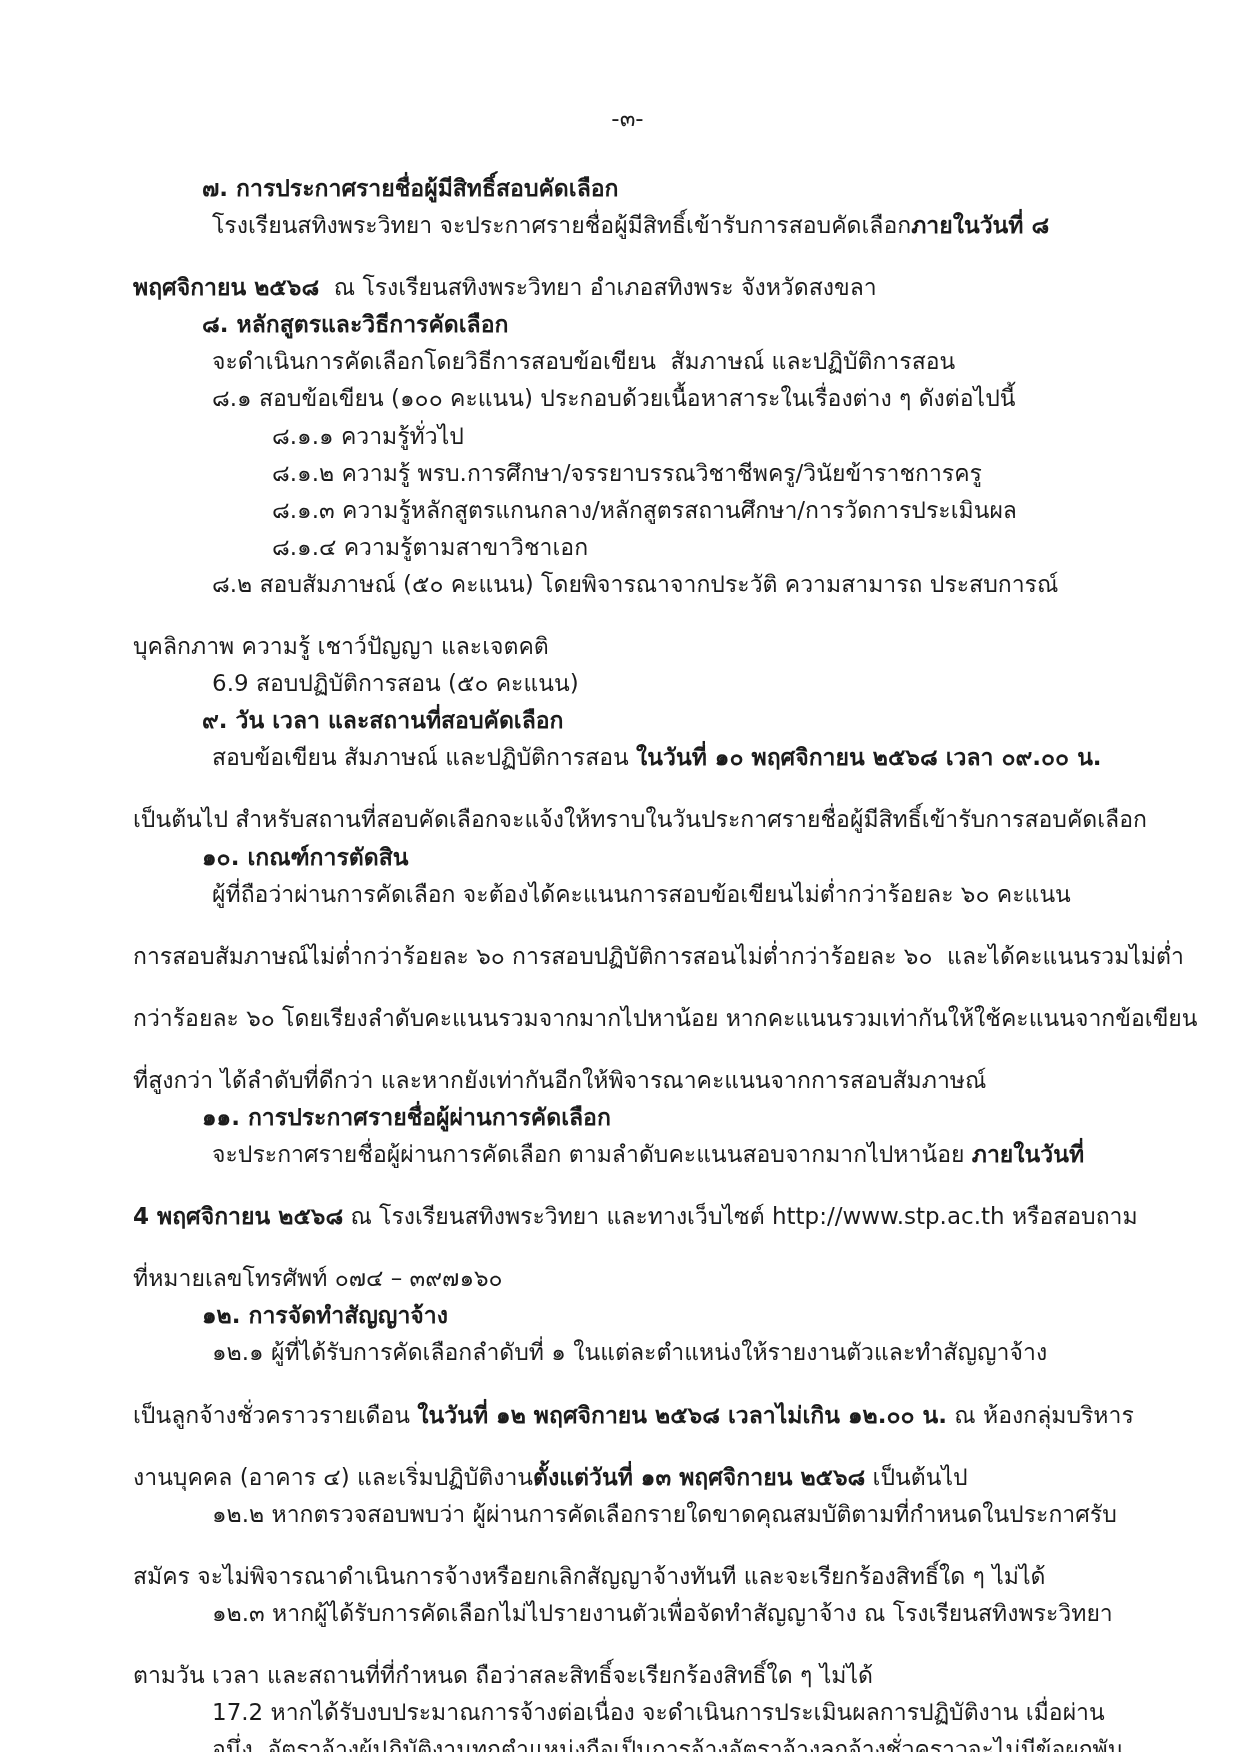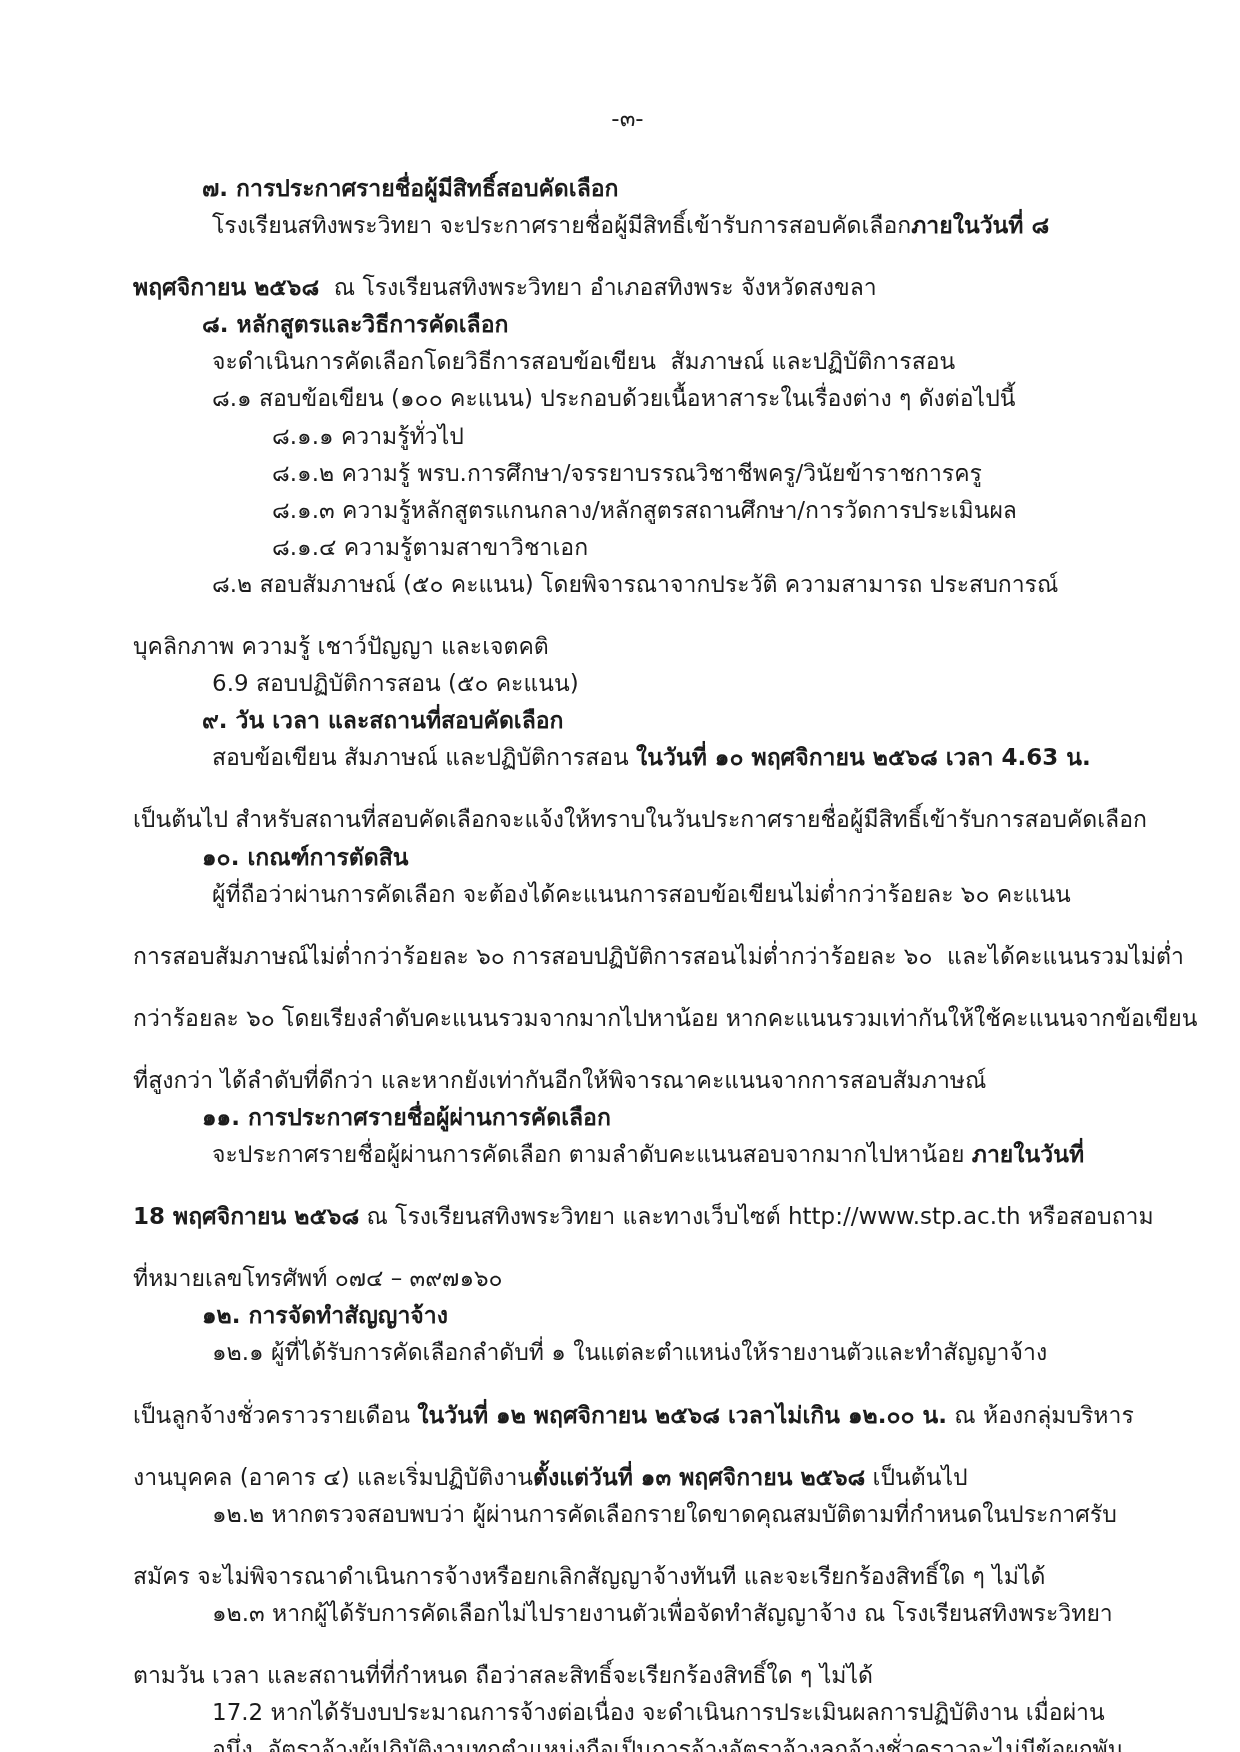--- a/index.html
+++ b/index.html
@@ -51,30 +51,30 @@
       <div class="line ind-p"><span>จะดำเนินการคัดเลือกโดยวิธีการสอบข้อเขียน&nbsp; สัมภาษณ์ และปฏิบัติการสอน</span></div>
       <div class="line ind-p"><span>๘.๑ สอบข้อเขียน (๑๐๐ คะแนน) ประกอบด้วยเนื้อหาสาระในเรื่องต่าง ๆ ดังต่อไปนี้</span></div>
       <div class="line ind-s"><span>๘.๑.๑ ความรู้ทั่วไป</span></div>
       <div class="line ind-s"><span>๘.๑.๒ ความรู้ พรบ.การศึกษา/จรรยาบรรณวิชาชีพครู/วินัยข้าราชการครู</span></div>
       <div class="line ind-s"><span>๘.๑.๓ ความรู้หลักสูตรแกนกลาง/หลักสูตรสถานศึกษา/การวัดการประเมินผล</span></div>
       <div class="line ind-s"><span>๘.๑.๔ ความรู้ตามสาขาวิชาเอก</span></div>
       <div class="line ind-p"><span>๘.๒ สอบสัมภาษณ์ (๕๐ คะแนน) โดยพิจารณาจากประวัติ ความสามารถ ประสบการณ์</span></div>
       <div class="line ind-0"><span>บุคลิกภาพ ความรู้ เชาว์ปัญญา และเจตคติ</span></div>
       <div class="line ind-p"><span>6.9 สอบปฏิบัติการสอน (๕๐ คะแนน)</span></div>
       <div class="line ind-h"><span class="b">๙. วัน เวลา และสถานที่สอบคัดเลือก</span></div>
-      <div class="line ind-p"><span>สอบข้อเขียน สัมภาษณ์ และปฏิบัติการสอน </span><span class="b">ในวันที่ ๑๐ พฤศจิกายน ๒๕๖๘ เวลา 4.63 น.</span></div>
+      <div class="line ind-p"><span>สอบข้อเขียน สัมภาษณ์ และปฏิบัติการสอน </span><span class="b">ในวันที่ ๑๐ พฤศจิกายน ๒๕๖๘ เวลา ๐๙.๐๐ น.</span></div>
       <div class="line ind-0"><span>เป็นต้นไป สำหรับสถานที่สอบคัดเลือกจะแจ้งให้ทราบในวันประกาศรายชื่อผู้มีสิทธิ์เข้ารับการสอบคัดเลือก</span></div>
       <div class="line ind-h"><span class="b">๑๐. เกณฑ์การตัดสิน</span></div>
       <div class="line ind-p"><span>ผู้ที่ถือว่าผ่านการคัดเลือก จะต้องได้คะแนนการสอบข้อเขียนไม่ต่ำกว่าร้อยละ ๖๐ คะแนน</span></div>
       <div class="line ind-0"><span>การสอบสัมภาษณ์ไม่ต่ำกว่าร้อยละ ๖๐ การสอบปฏิบัติการสอนไม่ต่ำกว่าร้อยละ ๖๐&nbsp; และได้คะแนนรวมไม่ต่ำ</span></div>
       <div class="line ind-0"><span>กว่าร้อยละ ๖๐ โดยเรียงลำดับคะแนนรวมจากมากไปหาน้อย หากคะแนนรวมเท่ากันให้ใช้คะแนนจากข้อเขียน</span></div>
       <div class="line ind-0"><span>ที่สูงกว่า ได้ลำดับที่ดีกว่า และหากยังเท่ากันอีกให้พิจารณาคะแนนจากการสอบสัมภาษณ์</span></div>
       <div class="line ind-h"><span class="b">๑๑. การประกาศรายชื่อผู้ผ่านการคัดเลือก</span></div>
       <div class="line ind-p"><span>จะประกาศรายชื่อผู้ผ่านการคัดเลือก ตามลำดับคะแนนสอบจากมากไปหาน้อย </span><span class="b">ภายในวันที่</span></div>
-      <div class="line ind-0"><span class="b">18 พฤศจิกายน ๒๕๖๘</span><span> ณ โรงเรียนสทิงพระวิทยา และทางเว็บไซต์ </span><span>http://www.stp.ac.th</span><span> หรือสอบถาม</span></div>
+      <div class="line ind-0"><span class="b">4 พฤศจิกายน ๒๕๖๘</span><span> ณ โรงเรียนสทิงพระวิทยา และทางเว็บไซต์ </span><span>http://www.stp.ac.th</span><span> หรือสอบถาม</span></div>
       <div class="line ind-0"><span>ที่หมายเลขโทรศัพท์ ๐๗๔ – ๓๙๗๑๖๐</span></div>
       <div class="line ind-h"><span class="b">๑๒. การจัดทำสัญญาจ้าง</span></div>
       <div class="line ind-p"><span>๑๒.๑ ผู้ที่ได้รับการคัดเลือกลำดับที่ ๑ ในแต่ละตำแหน่งให้รายงานตัวและทำสัญญาจ้าง</span></div>
       <div class="line ind-0"><span>เป็นลูกจ้างชั่วคราวรายเดือน </span><span class="b">ในวันที่ ๑๒ พฤศจิกายน ๒๕๖๘ เวลาไม่เกิน ๑๒.๐๐ น.</span><span> ณ ห้องกลุ่มบริหาร</span></div>
       <div class="line ind-0"><span>งานบุคคล (อาคาร ๔) และเริ่มปฏิบัติงาน</span><span class="b">ตั้งแต่วันที่ ๑๓ พฤศจิกายน ๒๕๖๘</span><span> เป็นต้นไป</span></div>
       <div class="line ind-p"><span>๑๒.๒ หากตรวจสอบพบว่า ผู้ผ่านการคัดเลือกรายใดขาดคุณสมบัติตามที่กำหนดในประกาศรับ</span></div>
       <div class="line ind-0"><span>สมัคร จะไม่พิจารณาดำเนินการจ้างหรือยกเลิกสัญญาจ้างทันที และจะเรียกร้องสิทธิ์ใด ๆ ไม่ได้</span></div>
       <div class="line ind-p"><span>๑๒.๓ หากผู้ได้รับการคัดเลือกไม่ไปรายงานตัวเพื่อจัดทำสัญญาจ้าง ณ โรงเรียนสทิงพระวิทยา</span></div>
       <div class="line ind-0"><span>ตามวัน เวลา และสถานที่ที่กำหนด ถือว่าสละสิทธิ์จะเรียกร้องสิทธิ์ใด ๆ ไม่ได้</span></div>
       <div class="line ind-p"><span>17.2 หากได้รับงบประมาณการจ้างต่อเนื่อง จะดำเนินการประเมินผลการปฏิบัติงาน เมื่อผ่าน</span></div>

